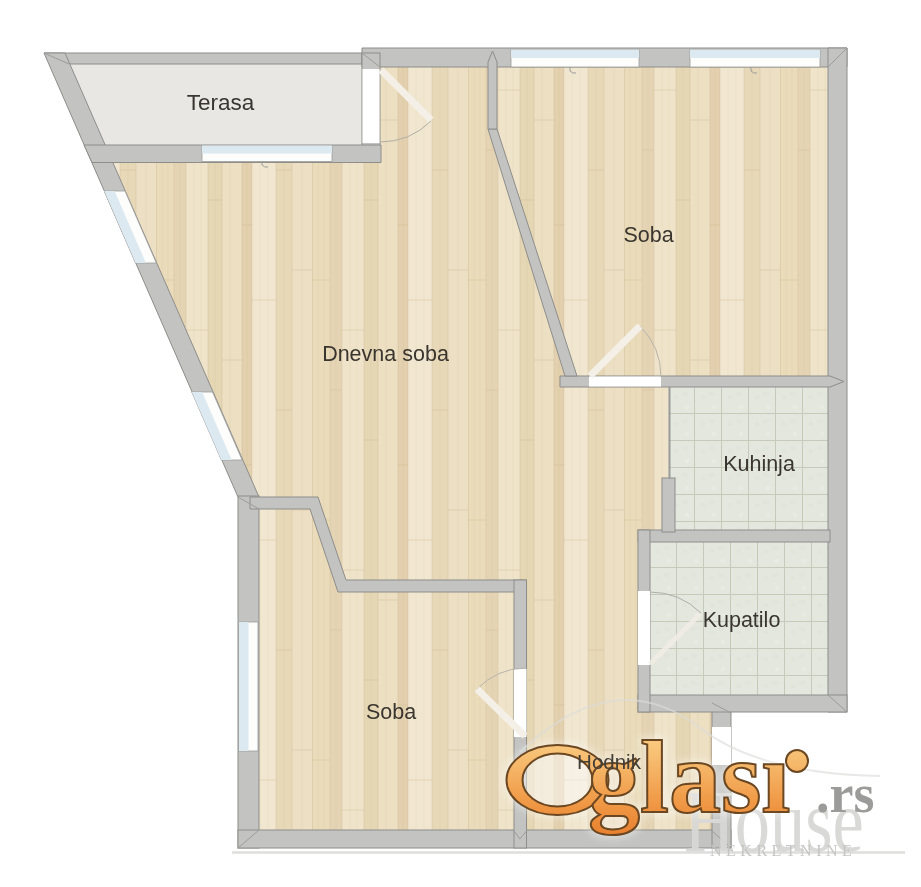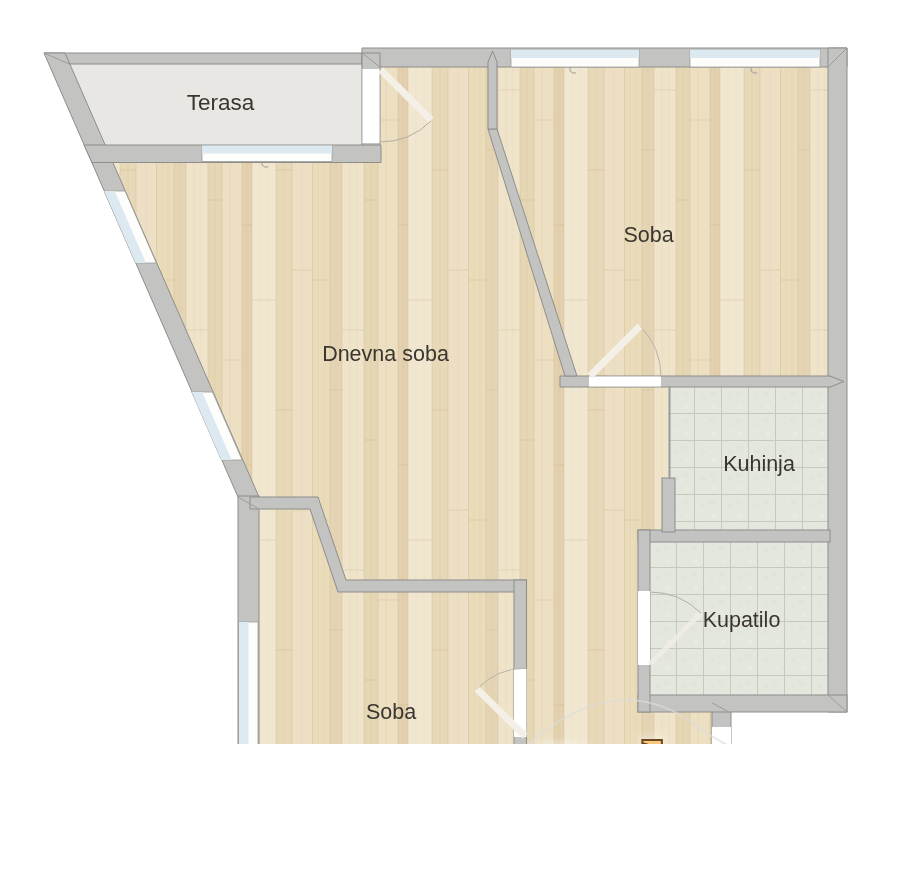--- a/index.html
+++ b/index.html
@@ -1,16 +1,16 @@
 <!DOCTYPE html>
 <html><head>
 <meta charset="utf-8">
 <style>
 html,body{margin:0;padding:0;background:#ffffff;}
-#wrap{width:921px;height:744px;position:relative;font-family:"Liberation Sans",sans-serif;}
+#wrap{width:921px;height:887px;position:relative;font-family:"Liberation Sans",sans-serif;}
 </style>
 </head>
 <body>
 <div id="wrap">
 <svg width="921" height="887" viewBox="0 0 921 887" xmlns="http://www.w3.org/2000/svg">
 <defs>
 <pattern id="wood" patternUnits="userSpaceOnUse" width="156" height="240">
   <rect x="0" y="0" width="156" height="240" fill="#e9dab8"></rect>
   <rect x="0" y="0" width="18" height="240" fill="#eadcba"></rect>
   <rect x="18" y="0" width="12" height="240" fill="#e4d4b4"></rect>

